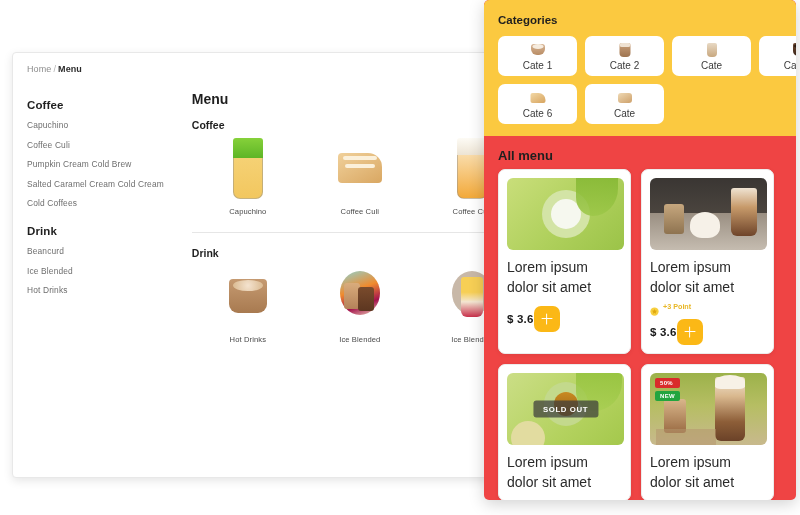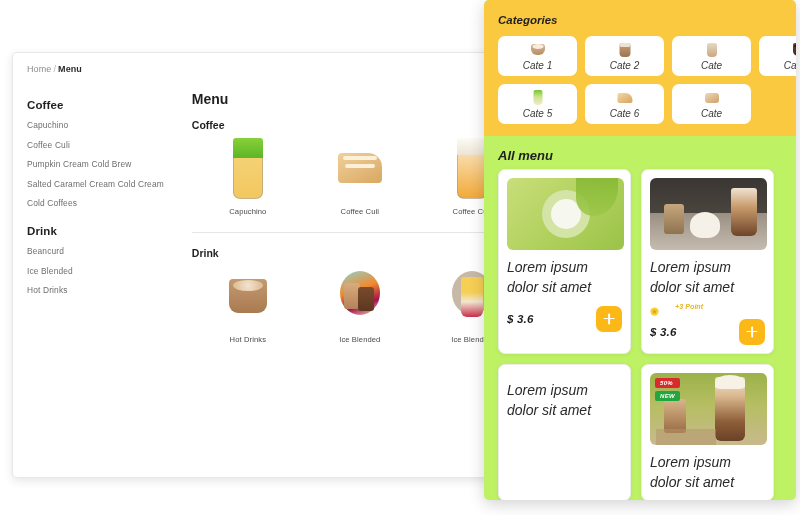--- a/index.html
+++ b/index.html
@@ -62,24 +62,23 @@
     border:1px solid rgba(140,140,140,.45);
   }
   .glass-top { top:3px; width:30px; height:20px; border-radius:3px 3px 0 0; }
   .cup-round { top:8px; width:40px; height:44px; border-radius:50%; }
 
   
   .mob {
     position: absolute; left: 484px; top: 0px;
     width: 312px; height: 500px;
     border-radius: 5px;
-    background: #bef264;
+    background: #ef4444;
     box-shadow: 0 4px 16px rgba(0,0,0,.18);
     overflow: hidden;
-    font-style: italic;
   }
   .cat-panel {
     background: #FBC940; padding: 14px 0 12px 14px;
     border-radius: 5px 5px 0 0;
   }
   .cat-title { font-size: 11.5px; font-weight: 700; color: #1f1f1f; margin-bottom: 10px; }
   .cat-grid { display: flex; flex-wrap: wrap; gap: 8px 8px; width: 360px; }
   .cat-card {
     width: 79px; height: 40px; background: #fff; border-radius: 7px;
     display: flex; flex-direction: column; align-items: center; justify-content: center;
@@ -91,24 +90,24 @@
   .allmenu-wrap { padding: 12px 14px 0 14px; }
   .allmenu-title { font-size: 13px; font-weight: 700; color: #1f1f1f; margin-bottom: 6px; }
   .prod-grid { display: flex; flex-wrap: wrap; gap: 10px; }
   .prod-card {
     width: 133px; background: #fff; border: 1px solid #ececec;
     border-radius: 7px; box-shadow: 0 1px 4px rgba(0,0,0,.07);
     padding: 8px; position: relative; flex: none;
   }
   .prod-img { width: 117px; height: 72px; border-radius: 6px; position: relative; overflow: hidden; }
   .prod-name { font-size: 14px; color: #2a2a2a; line-height: 1.45; margin-top: 7px; }
-  .pt-row { display: flex; align-items: center; gap: 16px; margin-top: 4px; }
+  .pt-row { display: flex; align-items: center; gap: 4px; margin-top: 4px; }
   .pt-star { width: 9px; height: 9px; position: relative; }
   .pt-txt { font-size: 7.2px; color: #E8B726; font-weight: 700; }
-  .price-row { display: flex; align-items: center; justify-content: space-between; margin-top: 8px; min-height: 26px; }
+  .price-row { display: flex; align-items: center; margin-top: 8px; min-height: 26px; }
   .price { font-size: 11.5px; font-weight: 700; color: #1b1b1b; letter-spacing: .2px; }
   .add-btn {
     width: 26px; height: 26px; background: #FBB816; border-radius: 7px;
     position: relative; flex: none;
   }
   .add-btn::before, .add-btn::after {
     content:''; position:absolute; background:#fff; border-radius:1px;
     left:50%; top:50%;
   }
   .add-btn::before { width:11px; height:1.8px; transform:translate(-50%,-50%); }
@@ -244,26 +243,20 @@
         </div>
 
         <div class="cat-card">
           <div class="cat-ico">
             <div class="g" style="top:2px;width:12px;height:13px;background:linear-gradient(#6B4630,#3B2418);border-radius:2px 2px 5px 5px;"></div>
             <div class="g" style="top:3px;width:10px;height:4px;background:#2A1A10;border-radius:50%;"></div>
           </div>
           <div class="cat-lbl">Cate 4</div>
         </div>
 
-        <div class="cat-card">
-          <div class="cat-ico">
-            <div class="g" style="top:1px;width:9px;height:15px;background:linear-gradient(#74C72E 0%,#CBE38E 45%,#F3EBC9 100%);border-radius:2px 2px 4px 4px;"></div>
-          </div>
-          <div class="cat-lbl">Cate 5</div>
-        </div>
 
         <div class="cat-card">
           <div class="cat-ico">
             <div class="g" style="top:4px;width:15px;height:10px;background:linear-gradient(150deg,#F2D8A6,#D7A45F);border-radius:2px 7px 2px 2px;"></div>
           </div>
           <div class="cat-lbl">Cate 6</div>
         </div>
 
         <div class="cat-card">
           <div class="cat-ico">
@@ -308,20 +301,27 @@
             </div>
             <div class="pt-txt">+3 Point</div>
           </div>
           <div class="price-row">
             <div class="price">$ 3.6</div>
             <div class="add-btn"></div>
           </div>
         </div>
 
         <div class="prod-card">
+          <div class="prod-img" style="background:linear-gradient(135deg,#CBDE86 0%,#B4D25F 60%,#A4C84C 100%);">
+            <div style="position:absolute;left:50%;top:44%;transform:translate(-50%,-50%);width:44px;height:44px;border-radius:50%;background:#C3D98C;"></div>
+            <div style="position:absolute;left:50%;top:44%;transform:translate(-50%,-50%);width:24px;height:24px;border-radius:50%;background:linear-gradient(#C98A22,#9A6413);"></div>
+            <div style="position:absolute;left:4px;bottom:-10px;width:34px;height:34px;border-radius:50%;background:#E2DCA0;"></div>
+            <div style="position:absolute;right:2px;top:-10px;width:46px;height:48px;background:linear-gradient(#8CBE34,#A8CE52);border-radius:0 0 60% 40%;opacity:.8;"></div>
+            <div class="soldout">SOLD OUT</div>
+          </div>
           <div class="prod-name">Lorem ipsum dolor sit amet</div>
         </div>
 
         <div class="prod-card">
           <div class="prod-img" style="background:linear-gradient(#9CB24A 0%,#B6BE63 45%,#C8B98D 100%);">
             <div style="position:absolute;right:22px;top:4px;width:30px;height:64px;background:linear-gradient(#F1E6D3 0%,#D9B88E 30%,#8D5E38 70%,#6B4228 100%);border-radius:3px 3px 6px 6px;"></div>
             <div style="position:absolute;right:22px;top:2px;width:30px;height:14px;background:#F7F1E6;border-radius:50% 50% 20% 20%;"></div>
             <div style="position:absolute;left:14px;top:26px;width:22px;height:34px;background:linear-gradient(#D9B68B,#9A6B43);border-radius:3px;"></div>
             <div style="position:absolute;left:6px;bottom:0;width:60px;height:16px;background:rgba(180,150,110,.55);"></div>
             <div class="badges">

